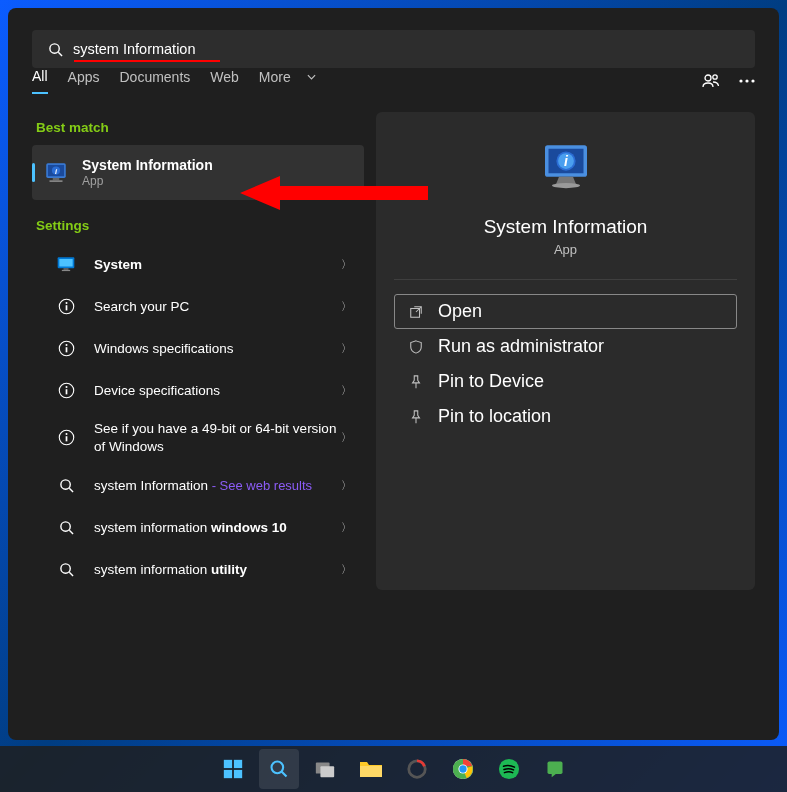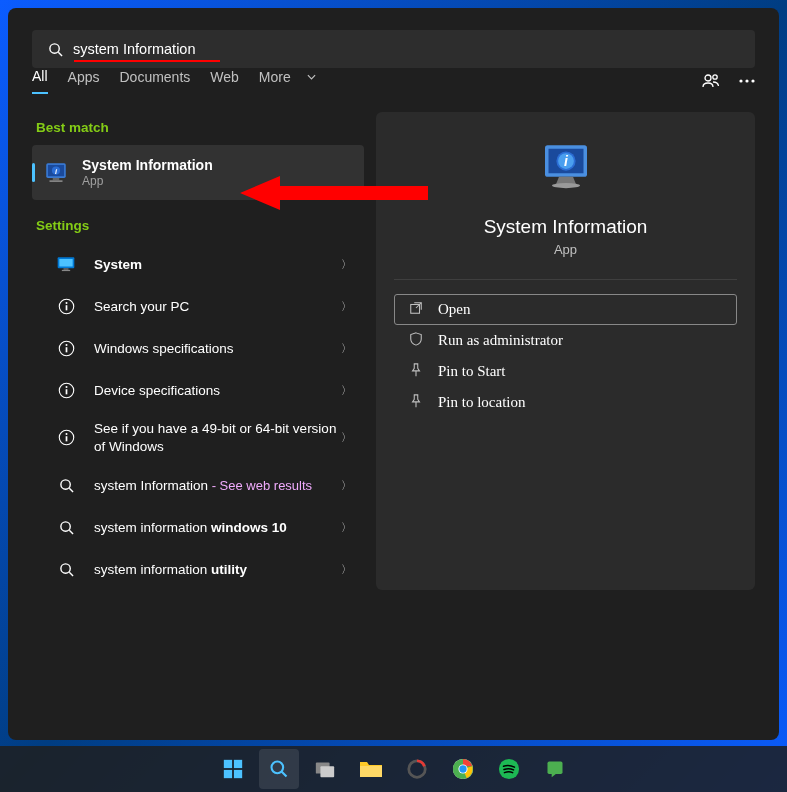--- a/index.html
+++ b/index.html
@@ -86,40 +86,39 @@
       background: #4cc2ff;
       border-radius: 2px;
     }
     .result-icon { width: 28px; height: 28px; display:flex; align-items:center; justify-content:center; margin-right: 12px; flex-shrink:0;}
     .result-text { flex: 1; }
     .result-title { font-size: 14px; color: #fff; }
     .result-sub { font-size: 12px; color: #a0a0a0; margin-top: 1px;}
     .chevron { color: #c0c0c0; font-size: 11px; margin-right: 2px;}
     .settings-item .result-icon { width: 24px; height: 24px; margin-left: 12px; margin-right: 16px;}
     .settings-item .result-title { font-size: 13.5px; }
-    .web-suffix { color: #f0abfc; font-size: 13px;}
+    .web-suffix { color: #8b5cf6; font-size: 13px;}
     .right-col {
       flex: 1;
       background: #2b2b2b;
       border-radius: 6px;
       padding: 28px 18px 18px;
     }
     .preview-icon { display:flex; justify-content:center; }
     .preview-title { text-align:center; font-size: 19px; font-weight: 400; margin-top: 20px;}
     .preview-sub { text-align:center; font-size: 13px; color: #c0c0c0; margin-top: 4px;}
     .divider { height: 1px; background: #3f3f3f; margin: 22px 0 14px;}
     .action-item {
       display: flex;
-      align-items: flex-start;
+      align-items: center;
       padding: 7px 14px;
       border-radius: 3px;
       cursor: pointer;
-      font-size: 15px;
+      font-size: 18px;
       gap: 14px;
-      font-family: Liberation Serif, serif;
     }
     .action-item.highlight {
       border: 1px solid #888;
       padding: 6px 13px;
     }
     .action-icon { width: 16px; display:flex; justify-content:center; color:#c0c0c0;}
     .arrow-annotation {
       position: absolute;
       top: 56px;
       left: 208px;
@@ -363,21 +362,21 @@
         <span>Run as administrator</span>
       </div>
 
 
       <div class="action-item">
         <div class="action-icon">
           <svg width="14" height="14" viewBox="0 0 16 16">
               <path d="M6 1 L10 1 L10 6 L12 9 L4 9 L6 6 Z M8 9 L8 15" fill="none" stroke="#c0c0c0" stroke-width="1.2"></path>
             </svg>
         </div>
-        <span>Pin to Start</span>
+        <span>Pin to Device</span>
       </div>
 
       <div class="action-item">
         <div class="action-icon">
           <svg width="14" height="14" viewBox="0 0 16 16">
               <path d="M6 1 L10 1 L10 6 L12 9 L4 9 L6 6 Z M8 9 L8 15" fill="none" stroke="#c0c0c0" stroke-width="1.2"></path>
             </svg>
         </div>
         <span>Pin to location</span>
       </div>

